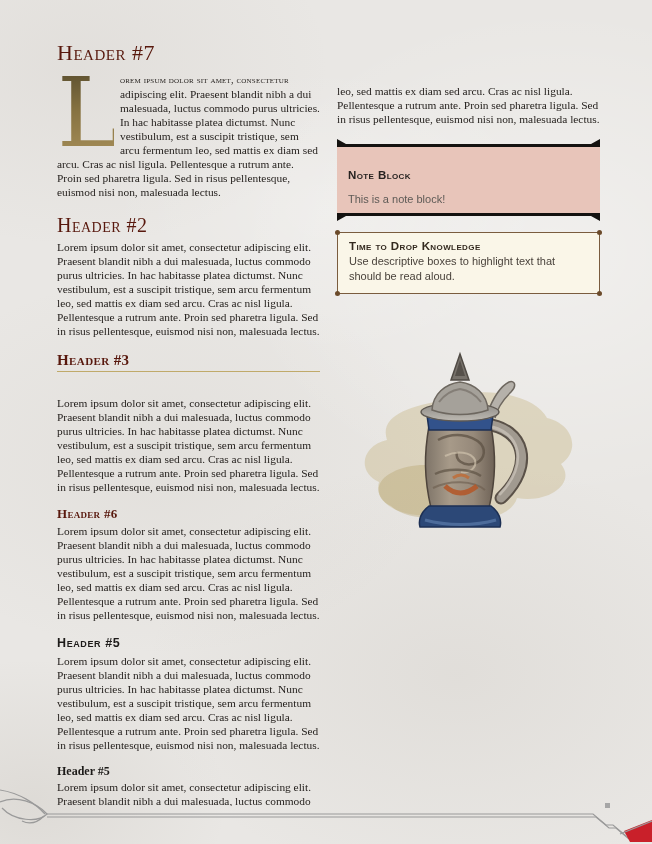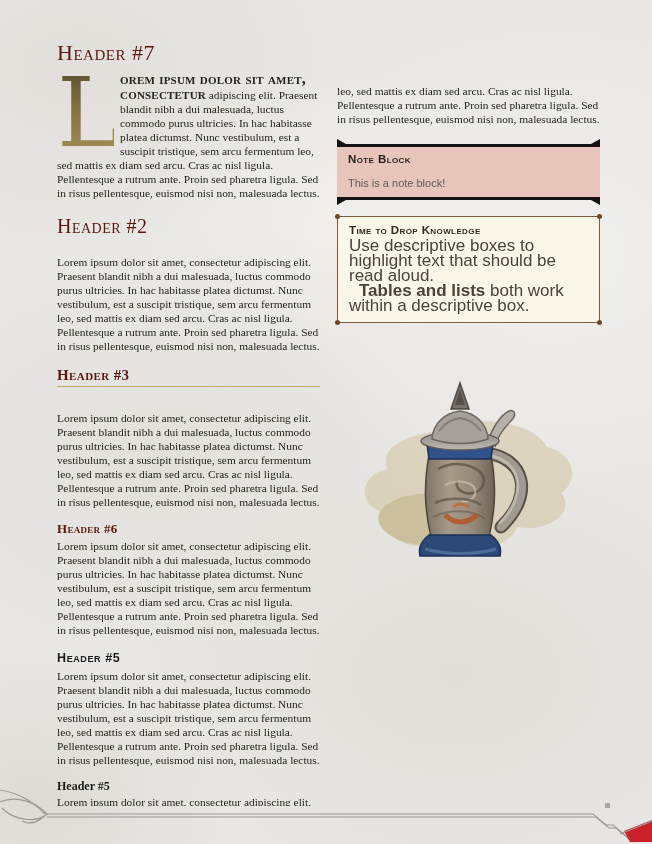--- a/index.html
+++ b/index.html
@@ -29,55 +29,55 @@
       radial-gradient(ellipse 360px 240px at 50% 25%, rgba(255,255,255,0.25), rgba(0,0,0,0) 60%);
   }
   .col{position:absolute;width:263px;}
   .col-left{left:57px;top:40px;height:766px;overflow:hidden;}
   .col-right{left:337px;top:84px;}
 
   p.body{font-size:11.4px;line-height:14px;color:var(--body-color);}
   h1.doc{font-size:22px;line-height:26px;font-variant:small-caps;letter-spacing:0.5px;
       color:var(--heading-color);font-weight:400;margin:0 0 6px 0;}
   h2.doc{font-size:20px;line-height:24px;font-variant:small-caps;letter-spacing:0.5px;
-      color:var(--heading-color);font-weight:400;margin:14px 0 17px 0;}
+      color:var(--heading-color);font-weight:400;margin:14px 0 3px 0;}
   h3.doc{font-size:15px;line-height:19px;font-variant:small-caps;letter-spacing:0.4px;
       color:var(--heading-color);font-weight:700;margin:13px 0 24px 0;
       border-bottom:1.5px solid var(--rule-gold);padding-bottom:1px;}
   h4.doc{font-size:13px;line-height:16px;font-variant:small-caps;letter-spacing:0.3px;
       color:var(--heading-color);font-weight:700;margin:12px 0 2px 0;}
   h5.doc{font-family:"Liberation Sans",sans-serif;font-size:12.5px;line-height:16px;
       font-variant:small-caps;letter-spacing:0.6px;color:#1d1b19;font-weight:700;margin:13px 0 3px 0;}
   h6.doc{font-size:12px;line-height:15px;color:#1d1b19;font-weight:700;margin:12px 0 1px 0;}
 
   .dropcap{
     float:left;width:57px;height:82px;margin:2px 6px 0 0;
     font-family:"DejaVu Serif",serif;font-size:96px;line-height:78px;font-weight:400;
     background:linear-gradient(175deg,#5f5230 0%,#877342 45%,#a68e58 100%);
     -webkit-background-clip:text;background-clip:text;color:transparent;
     text-align:center;
   }
-  .lead-caps{font-variant:small-caps;letter-spacing:0.2px;font-weight:700;font-size:16px;}
+  .lead-caps{font-variant:small-caps;letter-spacing:0.2px;font-weight:400;font-size:10px;}
 
   
   .note{position:relative;margin:13px 0 0 0;}
   .note-bar{height:8px;background:#141210;}
   .note-bar.top{clip-path:polygon(0 0,9px 62%,calc(100% - 9px) 62%,100% 0,100% 100%,0 100%);}
   .note-bar.bottom{clip-path:polygon(0 0,100% 0,100% 100%,calc(100% - 9px) 38%,9px 38%,0 100%);}
   .note-body{background:var(--note-bg);padding:5px 11px 7px 11px;}
   .note-title{font-family:"Liberation Sans",sans-serif;font-variant:small-caps;font-weight:700;
-      font-size:11.5px;line-height:15px;color:#262220;letter-spacing:0.4px;}
+      font-size:11.5px;line-height:15px;color:#262220;letter-spacing:0.4px;margin-top:16px;}
   .note-text{font-family:"Liberation Sans",sans-serif;font-size:11px;line-height:14px;color:#5e5a56;margin-top:9px;}
 
   
   .descriptive{position:relative;margin:11px 0 4px 0;background:var(--desc-bg);
       border:1px solid var(--desc-border);padding:6px 11px 9px 11px;}
   .desc-title{font-family:"Liberation Sans",sans-serif;font-variant:small-caps;font-weight:700;
       font-size:11.5px;line-height:15px;color:#33291f;letter-spacing:0.4px;}
-  .desc-text{font-family:"Liberation Sans",sans-serif;font-size:17px;line-height:15px;color:#4a433c;}
+  .desc-text{font-family:"Liberation Sans",sans-serif;font-size:11px;line-height:15px;color:#4a433c;}
   .desc-text.indent{text-indent:10px;}
   .corner-dot{position:absolute;width:5px;height:5px;border-radius:50%;background:#6b4a2a;}
   .corner-dot.tl{left:-3px;top:-3px;} .corner-dot.tr{right:-3px;top:-3px;}
   .corner-dot.bl{left:-3px;bottom:-3px;} .corner-dot.br{right:-3px;bottom:-3px;}
 
   .stein-wrap{margin:28px 0 0 8px;}
 
   .footer-svg{position:absolute;left:0;top:780px;width:652px;height:64px;}
 </style>
 </head>
@@ -120,21 +120,20 @@
       <div class="note-bar bottom"></div>
     </div>
 
     <div class="descriptive">
       <span class="corner-dot tl"></span>
       <span class="corner-dot tr"></span>
       <span class="corner-dot bl"></span>
       <span class="corner-dot br"></span>
       <div class="desc-title">Time to Drop Knowledge</div>
       <div class="desc-text">Use descriptive boxes to highlight text that should be read aloud.</div>
-      <div class="desc-text indent"><b>Tables and lists</b><span> both work within a descriptive box.</span></div>
     </div>
 
     <div class="stein-wrap">
       <svg width="240" height="218" viewBox="0 0 240 218">
         <defs>
           <linearGradient id="bodyGrad" x1="0" y1="0" x2="1" y2="0">
             <stop offset="0" stop-color="#7e7468"></stop>
             <stop offset="0.35" stop-color="#a79a89"></stop>
             <stop offset="0.7" stop-color="#96897a"></stop>
             <stop offset="1" stop-color="#6e6256"></stop>

